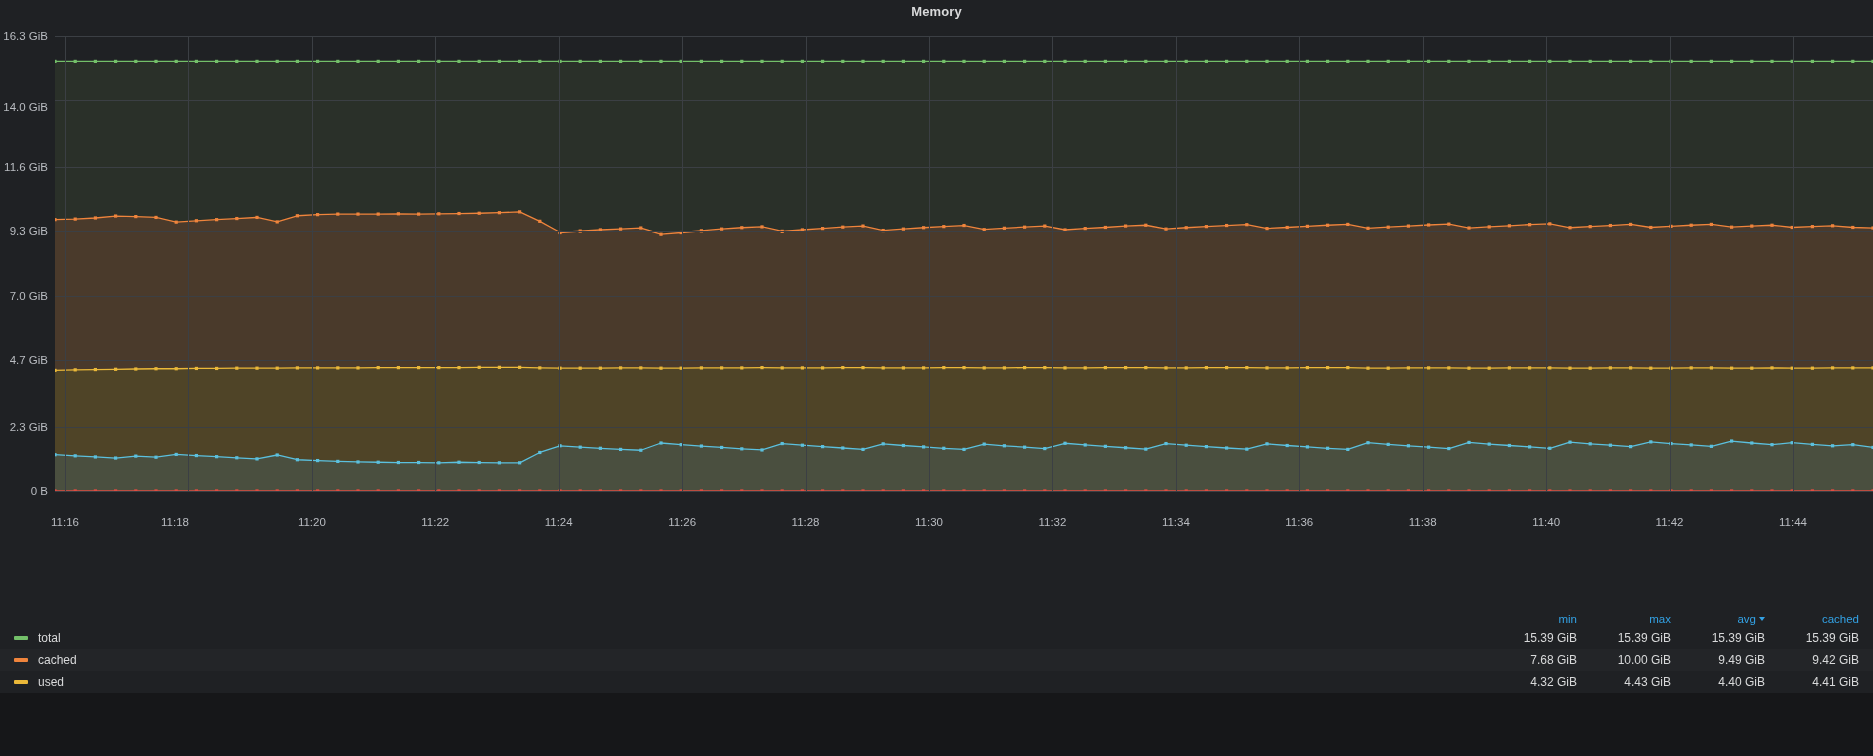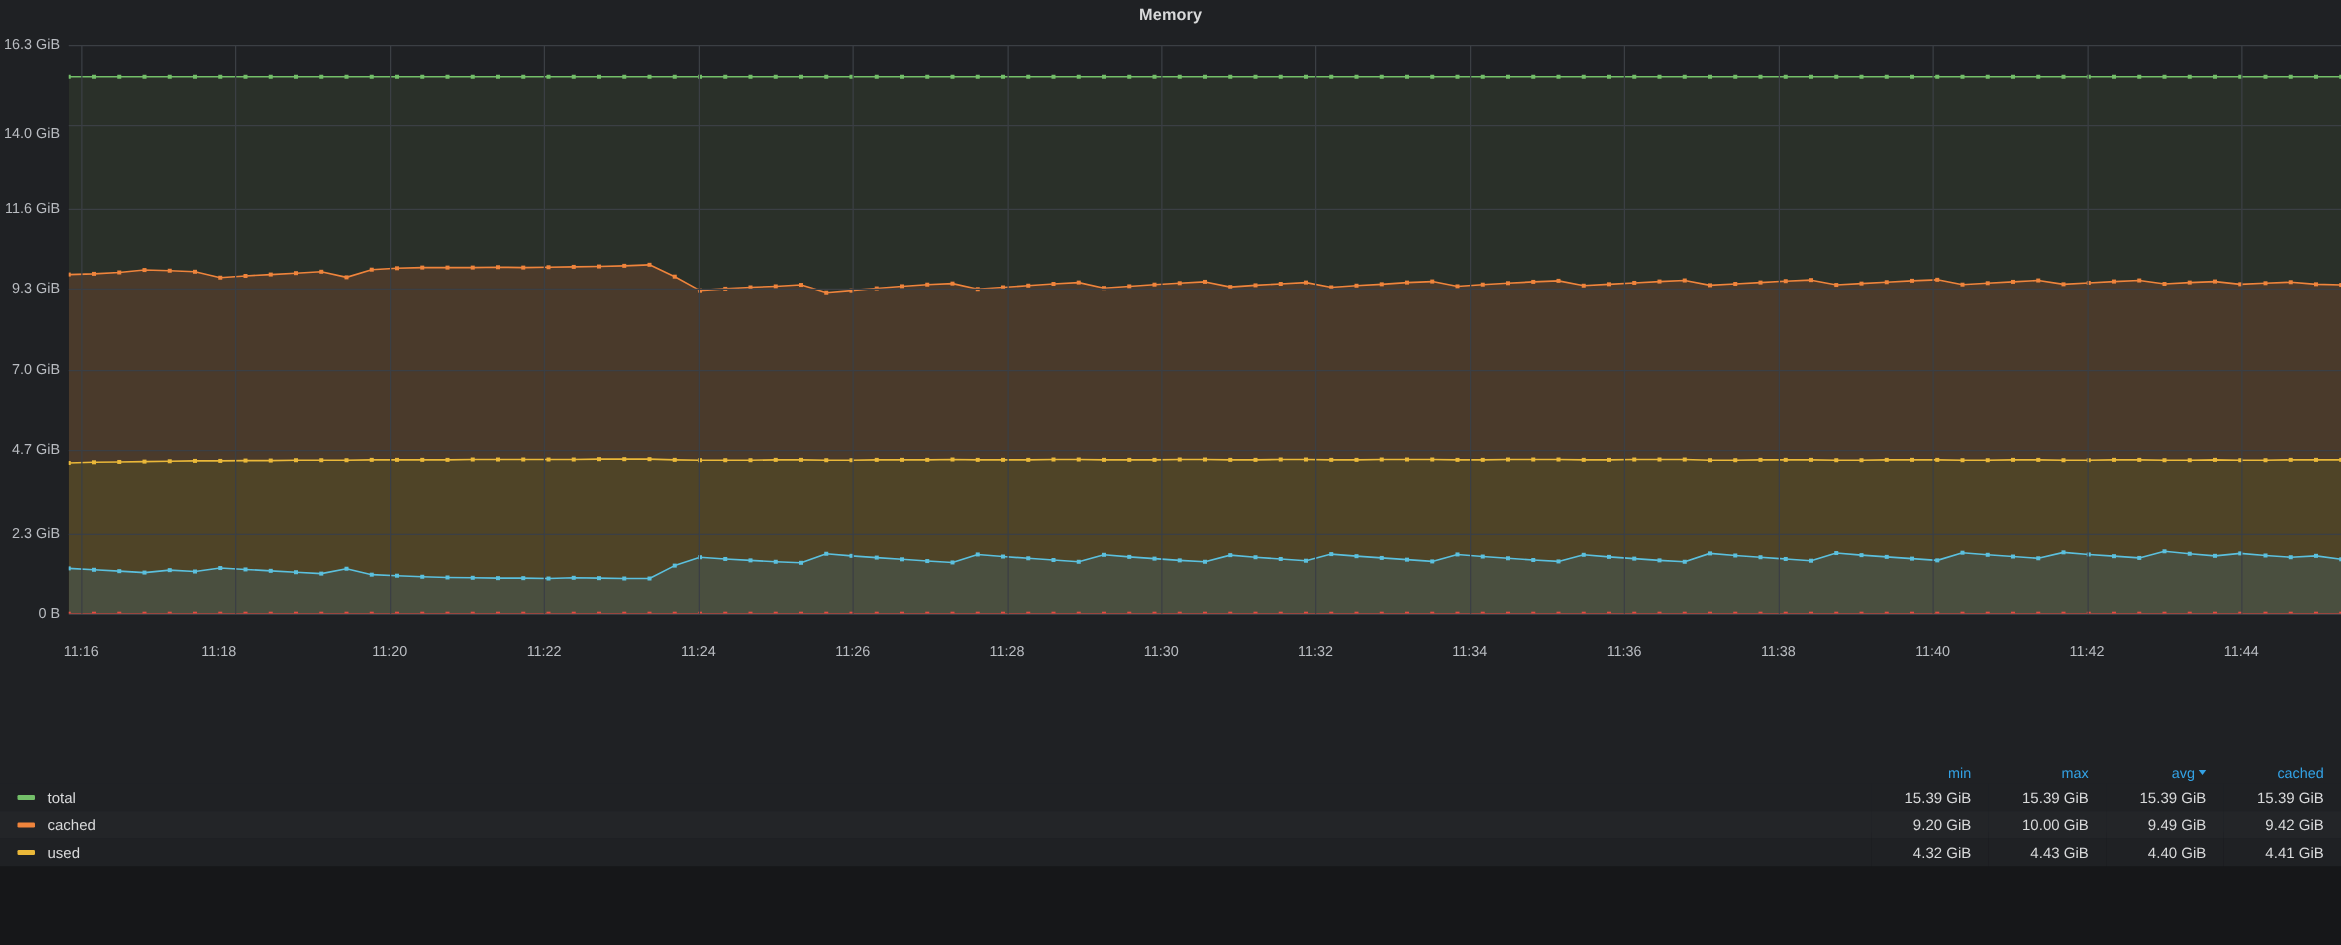--- a/index.html
+++ b/index.html
@@ -634,21 +634,21 @@
       <tbody>
           <tr class="lg-row">
             <td class="lg-name"><span class="swatch" style="background: rgb(115, 191, 105);"></span><span>total</span></td>
             <td class="lg-val">15.39 GiB</td>
             <td class="lg-val">15.39 GiB</td>
             <td class="lg-val">15.39 GiB</td>
             <td class="lg-val">15.39 GiB</td>
           </tr>
           <tr class="lg-row">
             <td class="lg-name"><span class="swatch" style="background: rgb(239, 132, 60);"></span><span>cached</span></td>
-            <td class="lg-val">9.20 GiB</td>
+            <td class="lg-val">7.68 GiB</td>
             <td class="lg-val">10.00 GiB</td>
             <td class="lg-val">9.49 GiB</td>
             <td class="lg-val">9.42 GiB</td>
           </tr>
           <tr class="lg-row">
             <td class="lg-name"><span class="swatch" style="background: rgb(234, 184, 57);"></span><span>used</span></td>
             <td class="lg-val">4.32 GiB</td>
             <td class="lg-val">4.43 GiB</td>
             <td class="lg-val">4.40 GiB</td>
             <td class="lg-val">4.41 GiB</td>

